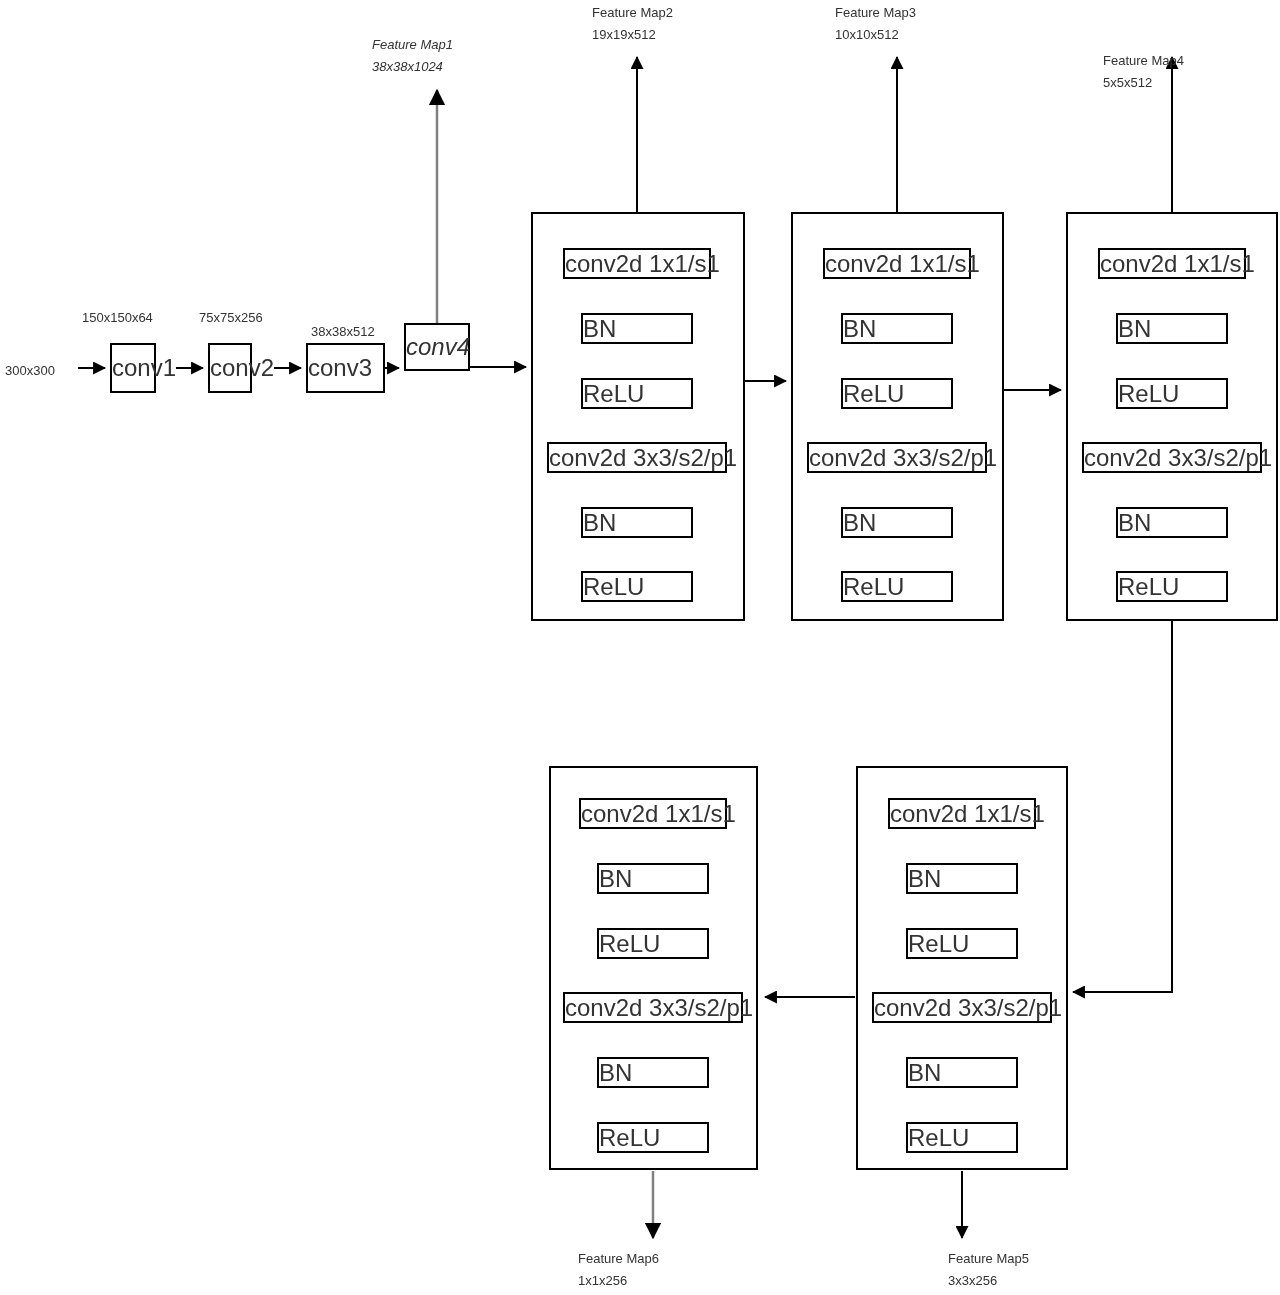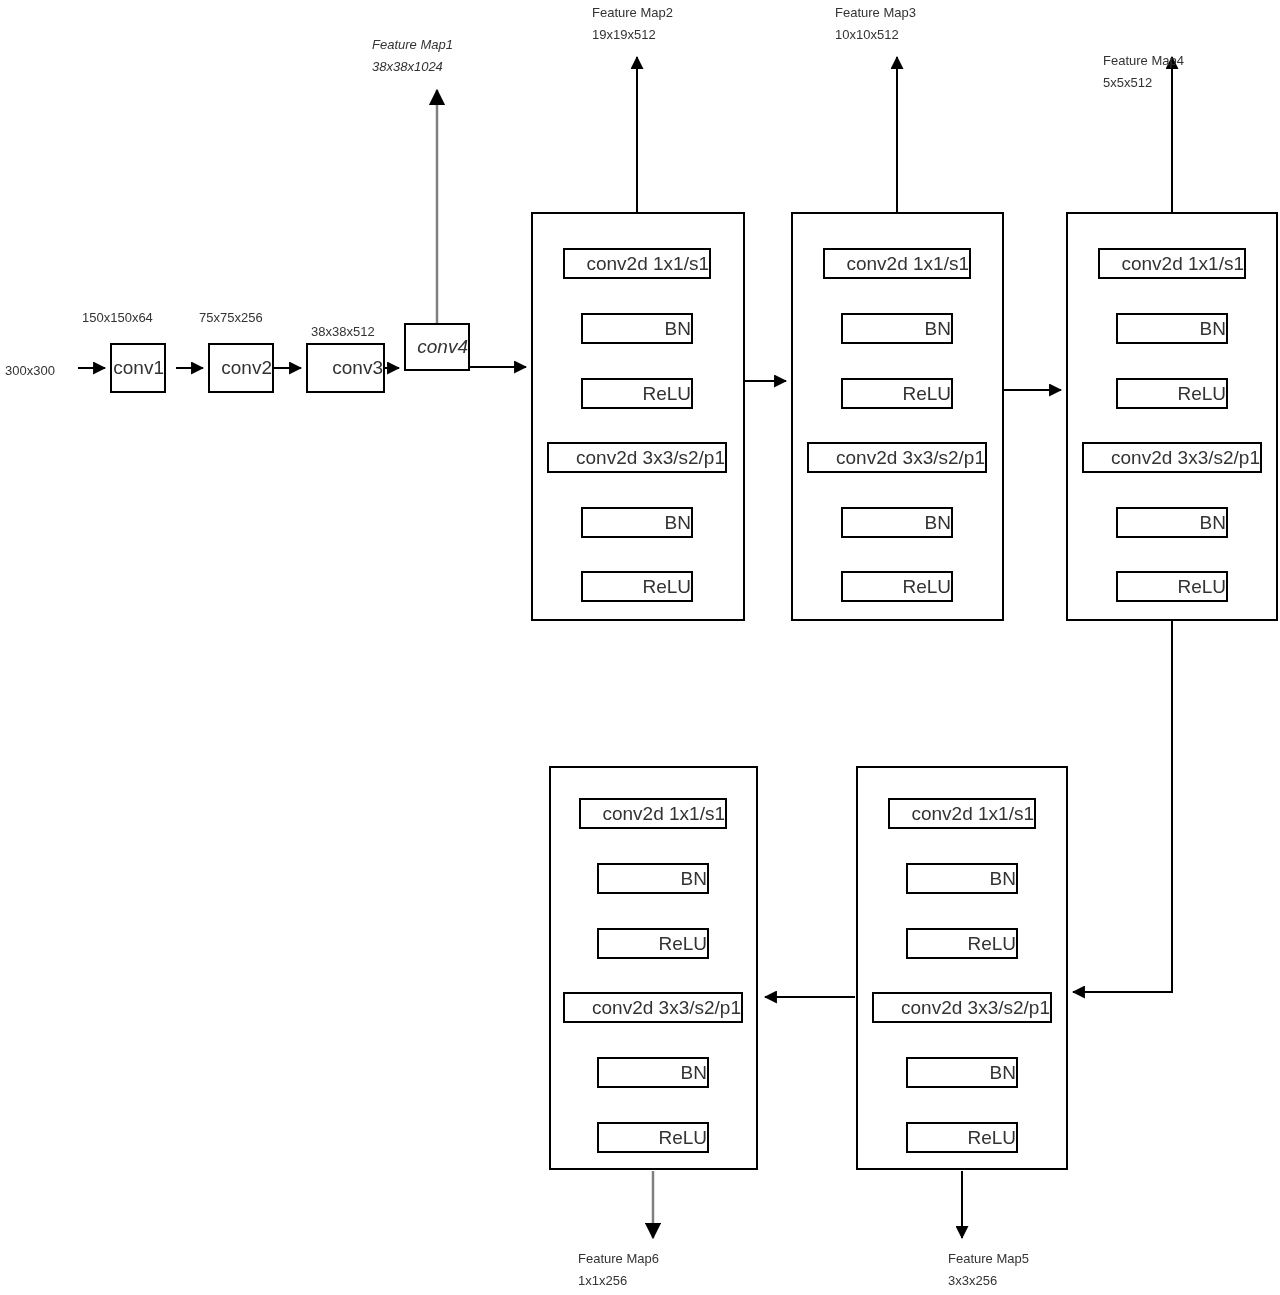--- a/index.html
+++ b/index.html
@@ -21,22 +21,22 @@
     color: #333333;
   }
   .fm-label div { text-align: left; }
   .box {
     position: absolute;
     box-sizing: border-box;
     border: 2px solid #000000;
     background: #ffffff;
     display: flex;
     align-items: center;
-    justify-content: flex-end;
-    font-size: 19px;
+    justify-content: flex-start;
+    font-size: 24px;
     white-space: nowrap;
   }
   .block {
     position: absolute;
     box-sizing: border-box;
     border: 2px solid #000000;
     background: #ffffff;
   }
   .step { z-index: 2; }
 </style>
@@ -116,24 +116,24 @@
       <line x1="962" y1="1089" x2="962" y2="1118" marker-end="url(#ah)"></line>
     </g>
   </svg>
 
   <div class="txt" style="left:5px; top:360px;">300x300</div>
 
   <div class="txt" style="left:82px;  top:307px;">150x150x64</div>
   <div class="txt" style="left:199px; top:307px;">75x75x256</div>
   <div class="txt" style="left:311px; top:321px;">38x38x512</div>
 
-  <div class="box" style="left:110px; top:343px; width:56px; height:50px;">
+  <div class="box" style="left:110px; top:343px; width:46px; height:50px;">
     <span>conv1</span>
   </div>
-  <div class="box" style="left:208px; top:343px; width:66px; height:50px;">
+  <div class="box" style="left:208px; top:343px; width:44px; height:50px;">
     <span>conv2</span>
   </div>
   <div class="box" style="left:306px; top:343px; width:79px; height:50px;">
     <span>conv3</span>
   </div>
   <div class="box" style="left:404px; top:323px; width:66px; height:48px;font-style:italic;">
     <span>conv4</span>
   </div>
 
   <div class="txt fm-label" style="left:372px; top:34px;font-style:italic;">

